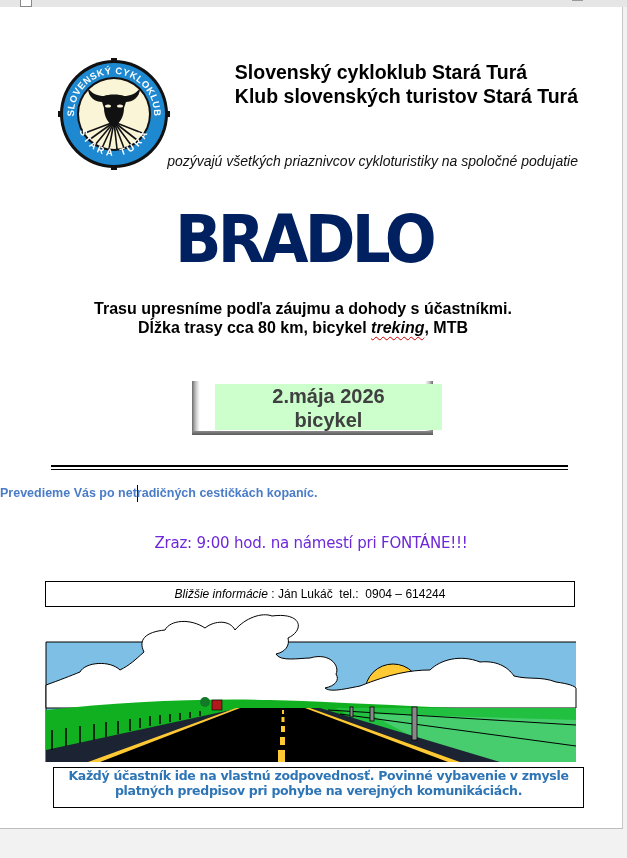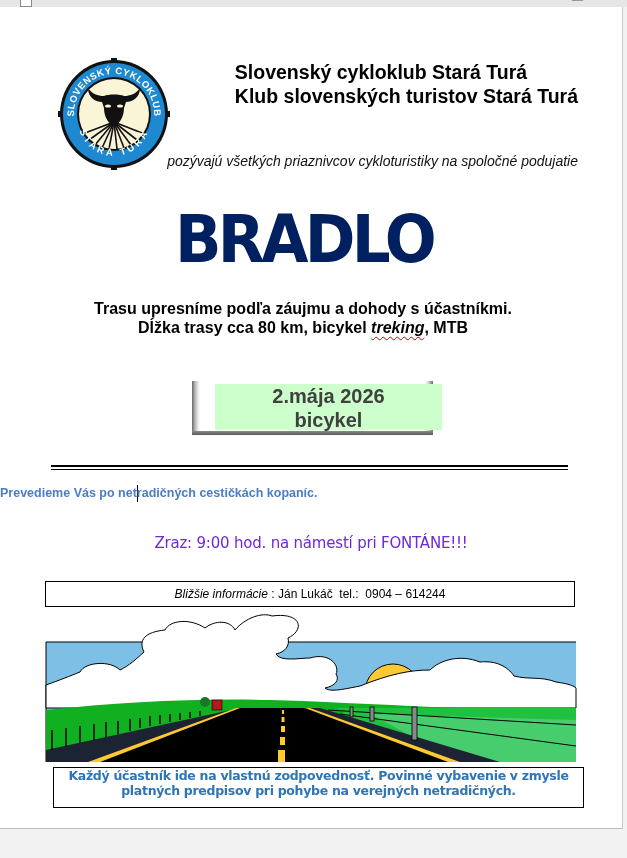--- a/index.html
+++ b/index.html
@@ -185,14 +185,14 @@
       <rect x="330" y="97" width="4" height="14"></rect>
     <rect x="372" y="97" width="5" height="33"></rect>
   </g>
 
   <rect x="172" y="90" width="10" height="10" fill="#b0191e" stroke="#000" stroke-width="0.6"></rect>
   <circle cx="165" cy="92" r="5" fill="#137a2a"></circle>
 </svg>
 
 <div class="notice">
   <div>Každý účastník ide na vlastnú zodpovednosť. Povinné vybavenie v zmysle</div>
-  <div>platných predpisov pri pohybe na verejných netradičných.</div>
+  <div>platných predpisov pri pohybe na verejných komunikáciách.</div>
 </div>
 
 </body></html>

